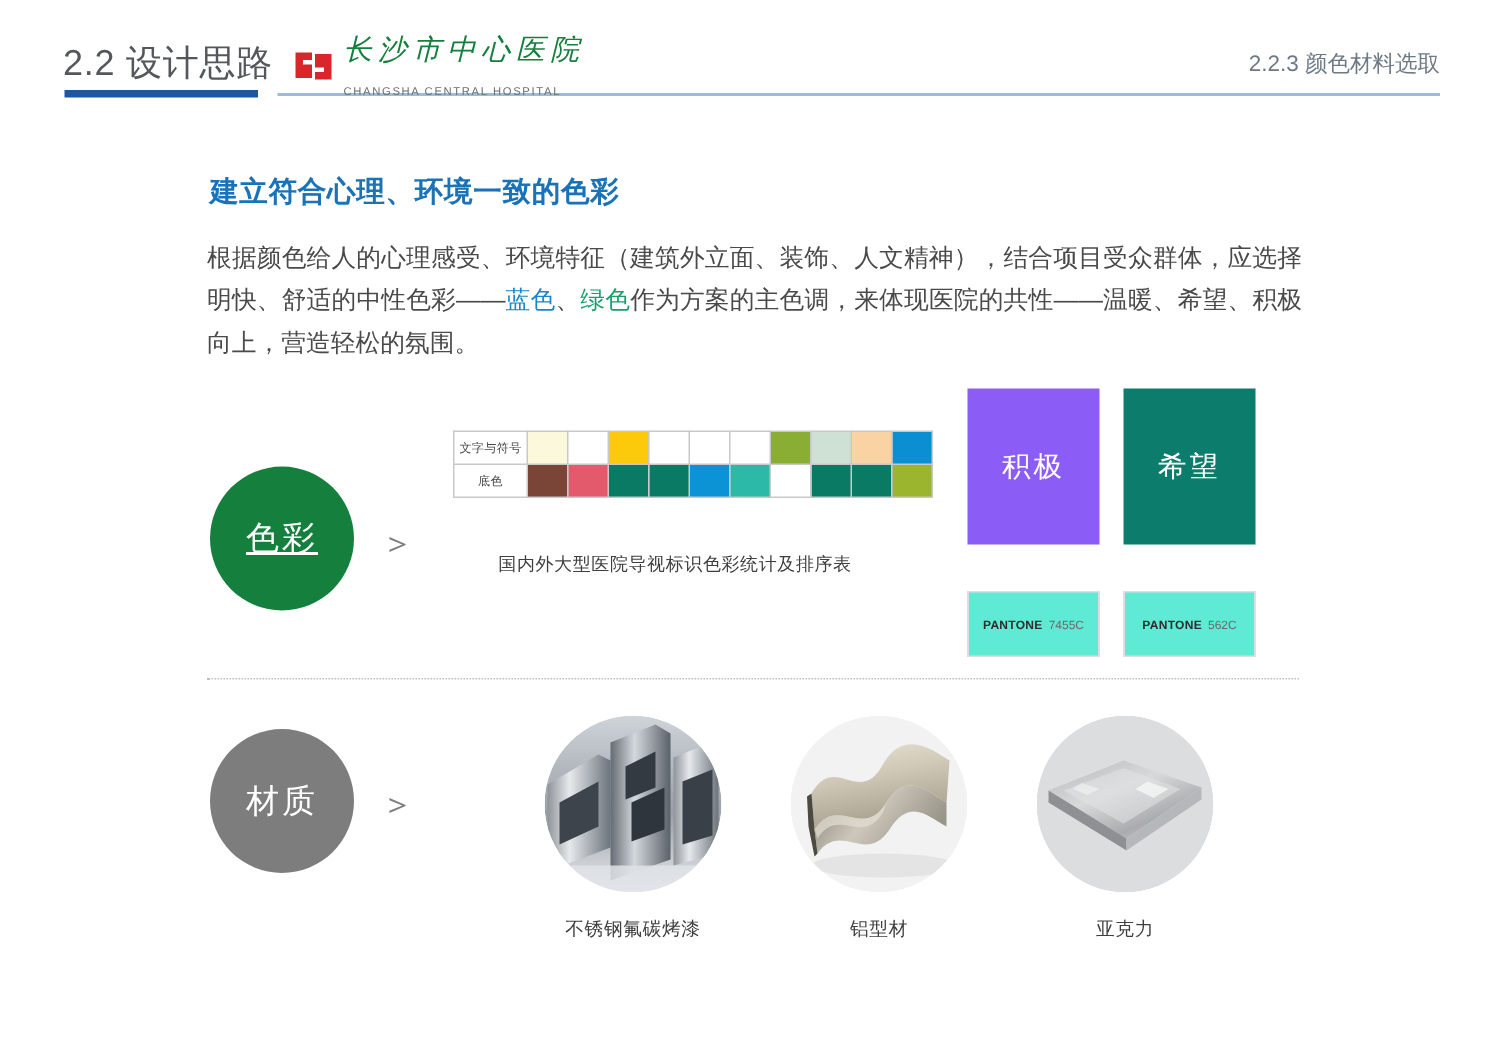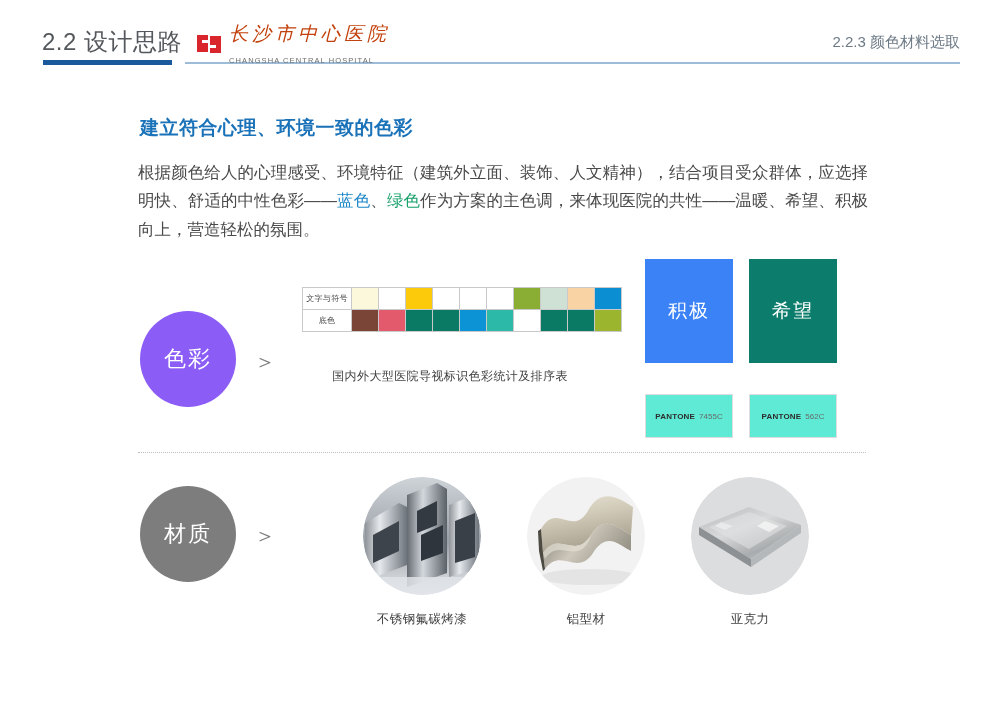--- a/index.html
+++ b/index.html
@@ -56,21 +56,21 @@
     flex: 0 0 auto;
   }
   #logo-text-wrap {
     display: flex;
     flex-direction: column;
     justify-content: center;
     line-height: 1;
   }
   #logo-cn {
     font-size: 19px;
-    color: #c2410c;
+    color: #15803d;
     font-family: "DejaVu Serif", serif;
     letter-spacing: 4px;
     font-style: italic;
     white-space: nowrap;
   }
   #logo-en {
     font-size: 7.5px;
     color: #6d6d6d;
     letter-spacing: 1.1px;
     margin-top: 14px;
@@ -259,21 +259,21 @@
     </span>
   </div>
 
   <div id="header-section">2.2.3 颜色材料选取</div>
 </div>
 
 <div id="headline" style="color: rgb(26, 114, 184);">建立符合心理、环境一致的色彩</div>
 
 <div id="paragraph"><span>根据颜色给人的心理感受、环境特征（建筑外立面、装饰、人文精神），结合项目受众群体，应选择明快、舒适的中性色彩——</span><span class="hl-blue">蓝色</span><span>、</span><span class="hl-green">绿色</span><span>作为方案的主色调，来体现医院的共性——温暖、希望、积极向上，营造轻松的氛围。</span></div>
 
-<div class="row-circle" id="circle-color" style="background: #8b5cf6;">
+<div class="row-circle" id="circle-color" style="background: #15803d; text-decoration: underline;">
   <span>色彩</span>
 </div>
 <div class="row-chevron" id="chevron-color">＞</div>
 
 <div id="color-table-wrap">
   <table id="color-table">
     <tbody>
       <tr>
         <td class="lbl">文字与符号</td>
         <td class="swatch" style="background-color: rgb(252, 248, 220);"></td>
@@ -299,21 +299,21 @@
         <td class="swatch" style="background-color: rgb(10, 122, 101);"></td>
         <td class="swatch" style="background-color: rgb(10, 122, 101);"></td>
         <td class="swatch" style="background-color: rgb(156, 181, 46);"></td>
       </tr>
     </tbody>
   </table>
 </div>
 
 <div id="table-caption">国内外大型医院导视标识色彩统计及排序表</div>
 
-<div class="pantone-block" id="pantone-blue-block" style="background-color: #3b82f6;">
+<div class="pantone-block" id="pantone-blue-block" style="background-color: #8b5cf6;">
   <span>积极</span>
 </div>
 <div class="pantone-block" id="pantone-green-block" style="background-color: rgb(12, 125, 108);">
   <span>希望</span>
 </div>
 
 <div class="pantone-label" id="pantone-blue-label">
   <span class="pt-word">PANTONE</span>
   <span class="pt-code">7455C</span>
 </div>

